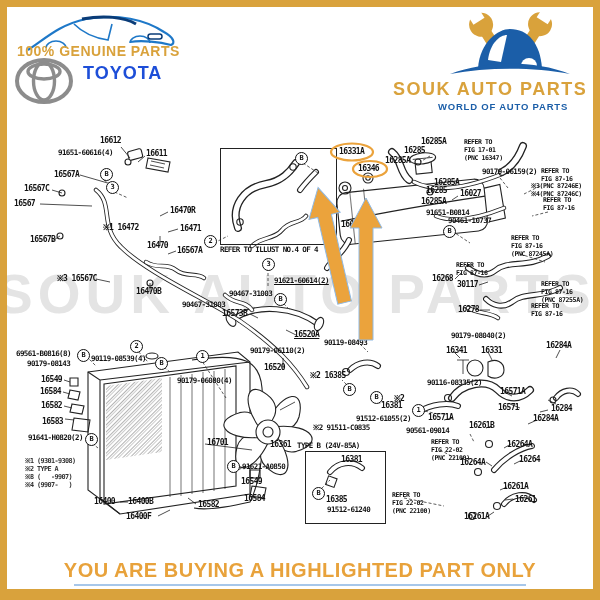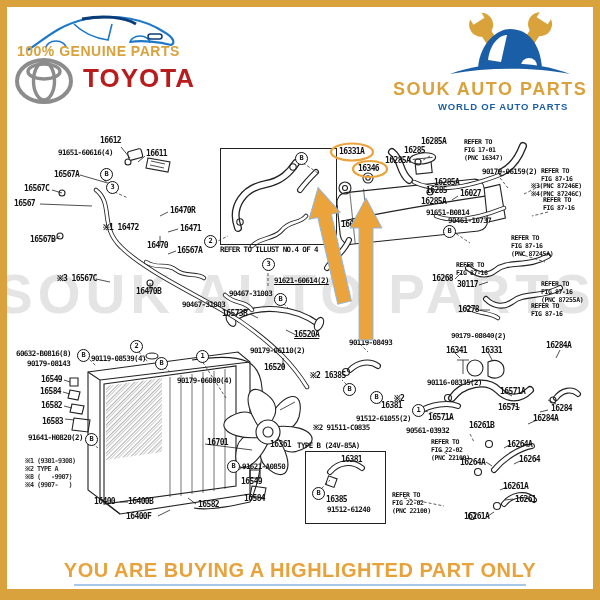--- a/index.html
+++ b/index.html
@@ -1,21 +1,21 @@
 <!DOCTYPE html>
 <html><head>
 <meta charset="utf-8">
 <style>
   html,body{margin:0;padding:0;}
   body{width:600px;height:600px;position:relative;background:#fff;font-family:"Liberation Sans",sans-serif;overflow:hidden;}
   .frame{position:absolute;inset:0;border:7px solid #D9A23C;border-bottom-width:11px;z-index:10;pointer-events:none;}
   .abs{position:absolute;}
   
   .genuine{left:17px;top:43px;font-size:14px;font-weight:bold;color:#D9A23C;letter-spacing:.5px;z-index:6;}
-  .toyota{left:83px;top:63px;font-size:26px;font-weight:bold;color:#b91c1c;letter-spacing:1px;z-index:6;}
+  .toyota{left:83px;top:63px;font-size:18px;font-weight:bold;color:#1d4ed8;letter-spacing:1px;z-index:6;}
   .souk-title{left:393px;top:79px;font-size:18px;font-weight:600;color:#D9A23C;letter-spacing:1.5px;z-index:6;}
   .souk-sub{left:438px;top:101px;font-size:9.5px;font-weight:bold;color:#1B5EA8;letter-spacing:.8px;z-index:6;}
   
   .footer-text{left:0;right:0;top:559px;text-align:center;font-size:20px;font-weight:bold;color:#E8A23B;letter-spacing:.5px;z-index:6;}
   .footer-line{left:74px;top:584px;width:452px;height:2px;background:#A7C7EA;z-index:6;}
   
   .watermark{left:-4px;top:262px;width:612px;font-size:55px;font-weight:bold;color:#bfbfbf;opacity:.42;letter-spacing:5px;z-index:1;white-space:nowrap;}
   
   #art,#overlay{position:absolute;left:0;top:0;z-index:2;}
   #overlay{z-index:5;}
@@ -222,21 +222,21 @@
     <div class="lbl " style="left: 177px; top: 247px;">16567A</div>
     <div class="lbl " style="left: 57px; top: 275px;">※3 16567C</div>
     <div class="lbl " style="left: 136px; top: 288px;">16470B</div>
     <div class="lbl sm" style="left: 182px; top: 301px;">90467-31003</div>
     <div class="lbl sm" style="left: 229px; top: 290px;">90467-31003</div>
     <div class="lbl sm" style="left: 274px; top: 277px; text-decoration: underline;">91621-60614(2)</div>
     <div class="lbl " style="left: 222px; top: 310px;">16573B</div>
     <div class="lbl " style="left: 294px; top: 331px; text-decoration: underline;">16520A</div>
     <div class="lbl sm" style="left: 250px; top: 347px;">90179-06110(2)</div>
     <div class="lbl " style="left: 264px; top: 364px;">16520</div>
-    <div class="lbl sm" style="left: 349px; top: 339px; text-align: right;">90119-08493</div>
+    <div class="lbl sm" style="left: 324px; top: 339px; text-align: right;">90119-08493</div>
     <div class="lbl sm" style="left: 220px; top: 246px;">REFER TO ILLUST NO.4 OF 4</div>
     <div class="lbl " style="left: 339px; top: 148px;">16331A</div>
     <div class="lbl " style="left: 358px; top: 165px;">16346</div>
     <div class="lbl " style="left: 341px; top: 201px; margin-top: 20px;">160</div>
     <div class="lbl " style="left: 421px; top: 138px;">16285A</div>
     <div class="lbl " style="left: 404px; top: 147px;">16285</div>
     <div class="lbl " style="left: 385px; top: 157px;">16285A</div>
     <div class="lbl ref" style="left: 464px; top: 139px;">REFER TO
 FIG 17-01
 (PNC 16347)</div>
@@ -259,50 +259,50 @@
     <div class="lbl ref" style="left: 456px; top: 262px;">REFER TO
 FIG 87-16</div>
     <div class="lbl " style="left: 432px; top: 275px;">16268</div>
     <div class="lbl " style="left: 457px; top: 281px;">30117</div>
     <div class="lbl ref" style="left: 541px; top: 281px;">REFER TO
 FIG 87-16
 (PNC 87255A)</div>
     <div class="lbl " style="left: 458px; top: 306px;">16278</div>
     <div class="lbl ref" style="left: 531px; top: 303px;">REFER TO
 FIG 87-16</div>
-    <div class="lbl sm" style="left: 451px; top: 332px; font-family: Liberation Mono, monospace;">90179-08040(2)</div>
+    <div class="lbl sm" style="left: 451px; top: 332px;">90179-08040(2)</div>
     <div class="lbl " style="left: 446px; top: 347px;">16341</div>
     <div class="lbl " style="left: 481px; top: 347px;">16331</div>
     <div class="lbl " style="left: 546px; top: 342px;">16284A</div>
     <div class="lbl sm" style="left: 427px; top: 379px;">90116-08335(2)</div>
     <div class="lbl " style="left: 500px; top: 388px;">16571A</div>
     <div class="lbl " style="left: 498px; top: 404px;">16571</div>
     <div class="lbl " style="left: 551px; top: 405px;">16284</div>
     <div class="lbl " style="left: 533px; top: 415px;">16284A</div>
     <div class="lbl " style="left: 428px; top: 414px;">16571A</div>
     <div class="lbl " style="left: 469px; top: 422px;">16261B</div>
-    <div class="lbl sm" style="left: 406px; top: 427px;">90561-03932</div>
+    <div class="lbl sm" style="left: 406px; top: 427px;">90561-09014</div>
     <div class="lbl ref" style="left: 431px; top: 439px;">REFER TO
 FIG 22-02
 (PNC 22100)</div>
     <div class="lbl " style="left: 507px; top: 441px;">16264A</div>
     <div class="lbl " style="left: 460px; top: 459px;">16264A</div>
     <div class="lbl " style="left: 519px; top: 456px;">16264</div>
     <div class="lbl " style="left: 503px; top: 483px;">16261A</div>
     <div class="lbl " style="left: 515px; top: 496px;">16261</div>
     <div class="lbl " style="left: 464px; top: 513px;">16261A</div>
     <div class="lbl ref" style="left: 392px; top: 492px;">REFER TO
 FIG 22-02
 (PNC 22100)</div>
     <div class="lbl " style="left: 310px; top: 372px;">※2 16385</div>
     <div class="lbl " style="left: 394px; top: 395px;">※2</div>
     <div class="lbl " style="left: 381px; top: 402px;">16381</div>
     <div class="lbl sm" style="left: 356px; top: 415px;">91512-61055(2)</div>
     <div class="lbl sm" style="left: 313px; top: 424px;">※2 91511-C0835</div>
-    <div class="lbl sm" style="left: 16px; top: 350px;">60632-B0816(8)</div>
+    <div class="lbl sm" style="left: 16px; top: 350px;">69561-B0816(8)</div>
     <div class="lbl sm" style="left: 27px; top: 360px;">90179-08143</div>
     <div class="lbl " style="left: 41px; top: 376px;">16549</div>
     <div class="lbl " style="left: 40px; top: 388px;">16584</div>
     <div class="lbl " style="left: 41px; top: 402px;">16582</div>
     <div class="lbl " style="left: 42px; top: 418px;">16583</div>
     <div class="lbl sm" style="left: 28px; top: 434px;">91641-H0820(2)</div>
     <div class="lbl sm" style="left: 91px; top: 355px;">90119-08539(4)</div>
     <div class="lbl sm" style="left: 177px; top: 377px;">90179-06080(4)</div>
     <div class="lbl " style="left: 270px; top: 397px; margin-top: 44px;">16361</div>
     <div class="lbl " style="left: 207px; top: 439px;">16701</div>

